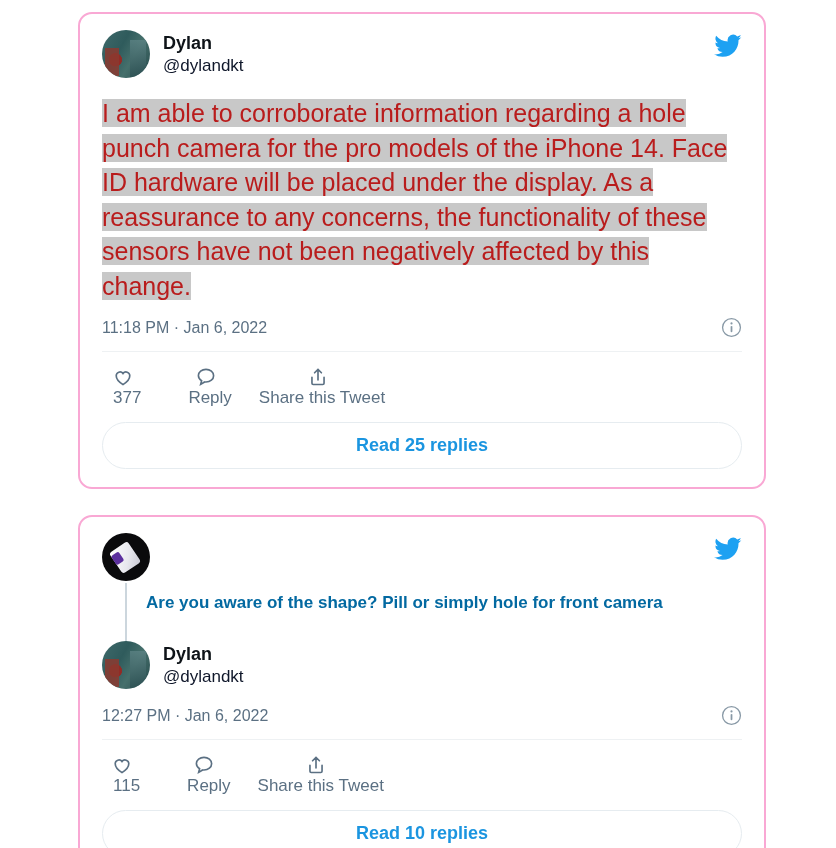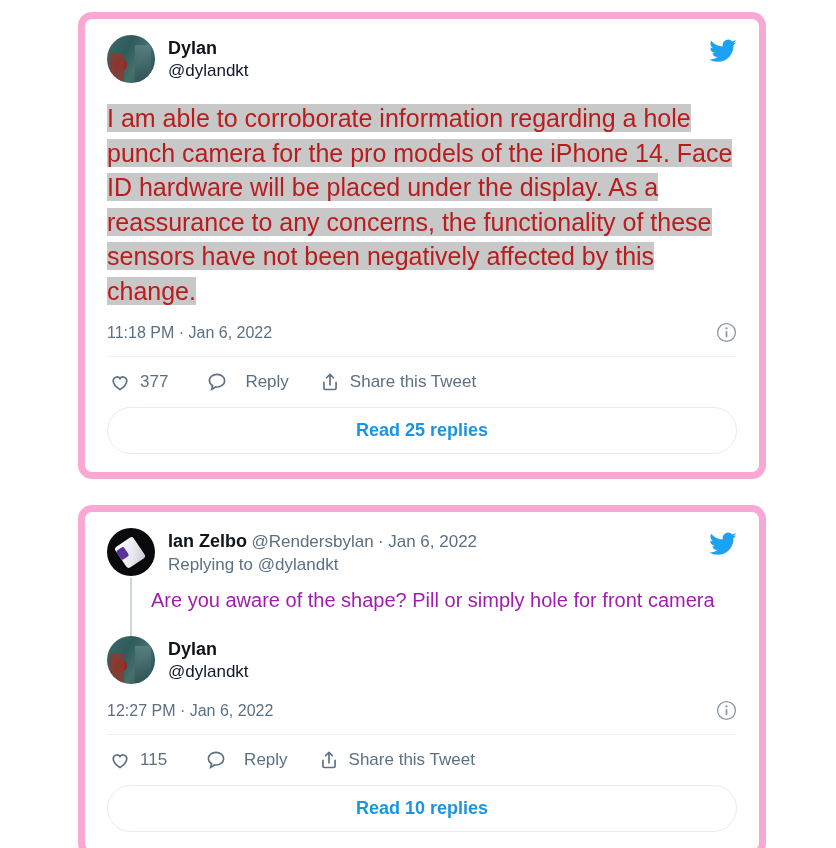--- a/index.html
+++ b/index.html
@@ -20,21 +20,21 @@
     height: 848px;
     box-sizing: border-box;
     padding: 12px 70px 0 78px;
   }
 
   
   .tweet-card {
     position: relative;
     box-sizing: border-box;
     background: #ffffff;
-    border: 7px solid #f9a8d4;
+    border: 2px solid #f9a8d4;
     border-radius: 14px;
     padding: 16px 22px 18px 22px;
     margin-bottom: 26px;
   }
 
   
   .tweet-header {
     position: relative;
     display: flex;
     align-items: flex-start;
@@ -149,24 +149,25 @@
   }
   .thread-line {
     position: absolute;
     left: 23px;
     top: -6px;
     bottom: -22px;
     width: 2px;
     background: #ccd6dd;
   }
   .quoted-text {
-    font-size: 20px;
+    font-size: 17px;
     line-height: 1.45;
-    color: #a21caf;
+    color: #0369a1;
     padding-top: 2px;
+    font-weight: bold;
   }
 
   
   .meta-row {
     display: flex;
     align-items: center;
     justify-content: space-between;
     margin-top: 14px;
     padding-bottom: 13px;
     border-bottom: 1px solid #eef1f3;
@@ -186,33 +187,34 @@
     display: flex;
     align-items: center;
     gap: 0;
     padding: 14px 0 14px 2px;
   }
   .action {
     display: flex;
     align-items: center;
     color: #5b7083;
     font-size: 17px;
+    flex-direction: column;
   }
   .action .glyph {
     width: 22px;
     height: 22px;
     display: inline-block;
     flex: 0 0 22px;
   }
   .action .label {
     margin-left: 9px;
     color: #5b7083;
   }
   .action.like { margin-right: 38px; }
-  .action.reply { margin-right: 30px; gap: 8px; }
+  .action.reply { margin-right: 18px; }
 
   
   .read-replies {
     display: block;
     width: 100%;
     box-sizing: border-box;
     text-align: center;
     border: 1px solid #e6ecf0;
     border-radius: 999px;
     background: #ffffff;
@@ -285,29 +287,20 @@
       </span>
     </div>
 
     <button class="read-replies">Read 25 replies</button>
   </div>
 
   <div class="tweet-card">
 
     <div class="tweet-header">
       <div class="avatar zelbo"></div>
-      <div class="name-block">
-        <div>
-          <span class="display-name">Ian Zelbo</span>
-          <span class="inline-meta">@Rendersbylan</span>
-          <span class="inline-meta">·</span>
-          <span class="inline-meta">Jan 6, 2022</span>
-        </div>
-        <div class="replying-to">Replying to @dylandkt</div>
-      </div>
       <span class="bird">
         <svg viewBox="0 0 24 24" width="28" height="28" aria-hidden="true">
           <path fill="#1da1f2" d="M23.64 4.57a9.6 9.6 0 0 1-2.75.75 4.8 4.8 0 0 0 2.11-2.65 9.6 9.6 0 0 1-3.05 1.17 4.8 4.8 0 0 0-8.18 4.37A13.6 13.6 0 0 1 1.88 3.2a4.8 4.8 0 0 0 1.49 6.4 4.7 4.7 0 0 1-2.17-.6v.06a4.8 4.8 0 0 0 3.85 4.7 4.8 4.8 0 0 1-2.16.08 4.8 4.8 0 0 0 4.48 3.33A9.6 9.6 0 0 1 0 19.13a13.6 13.6 0 0 0 7.35 2.15c8.82 0 13.65-7.3 13.65-13.64l-.02-.62a9.7 9.7 0 0 0 2.39-2.48z"></path>
         </svg>
       </span>
     </div>
 
     <div class="quoted-line">
       <span class="thread-line"></span>
       <div class="quoted-text">Are you aware of the shape? Pill or simply hole for front camera</div>

